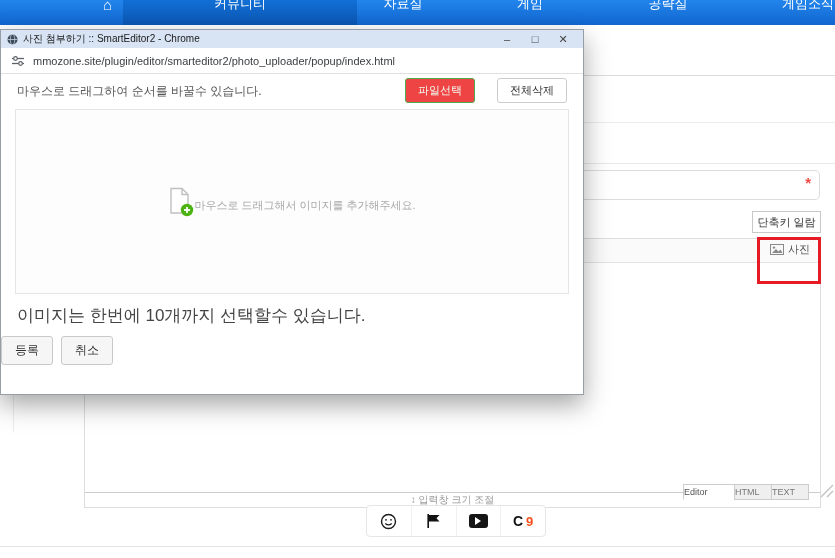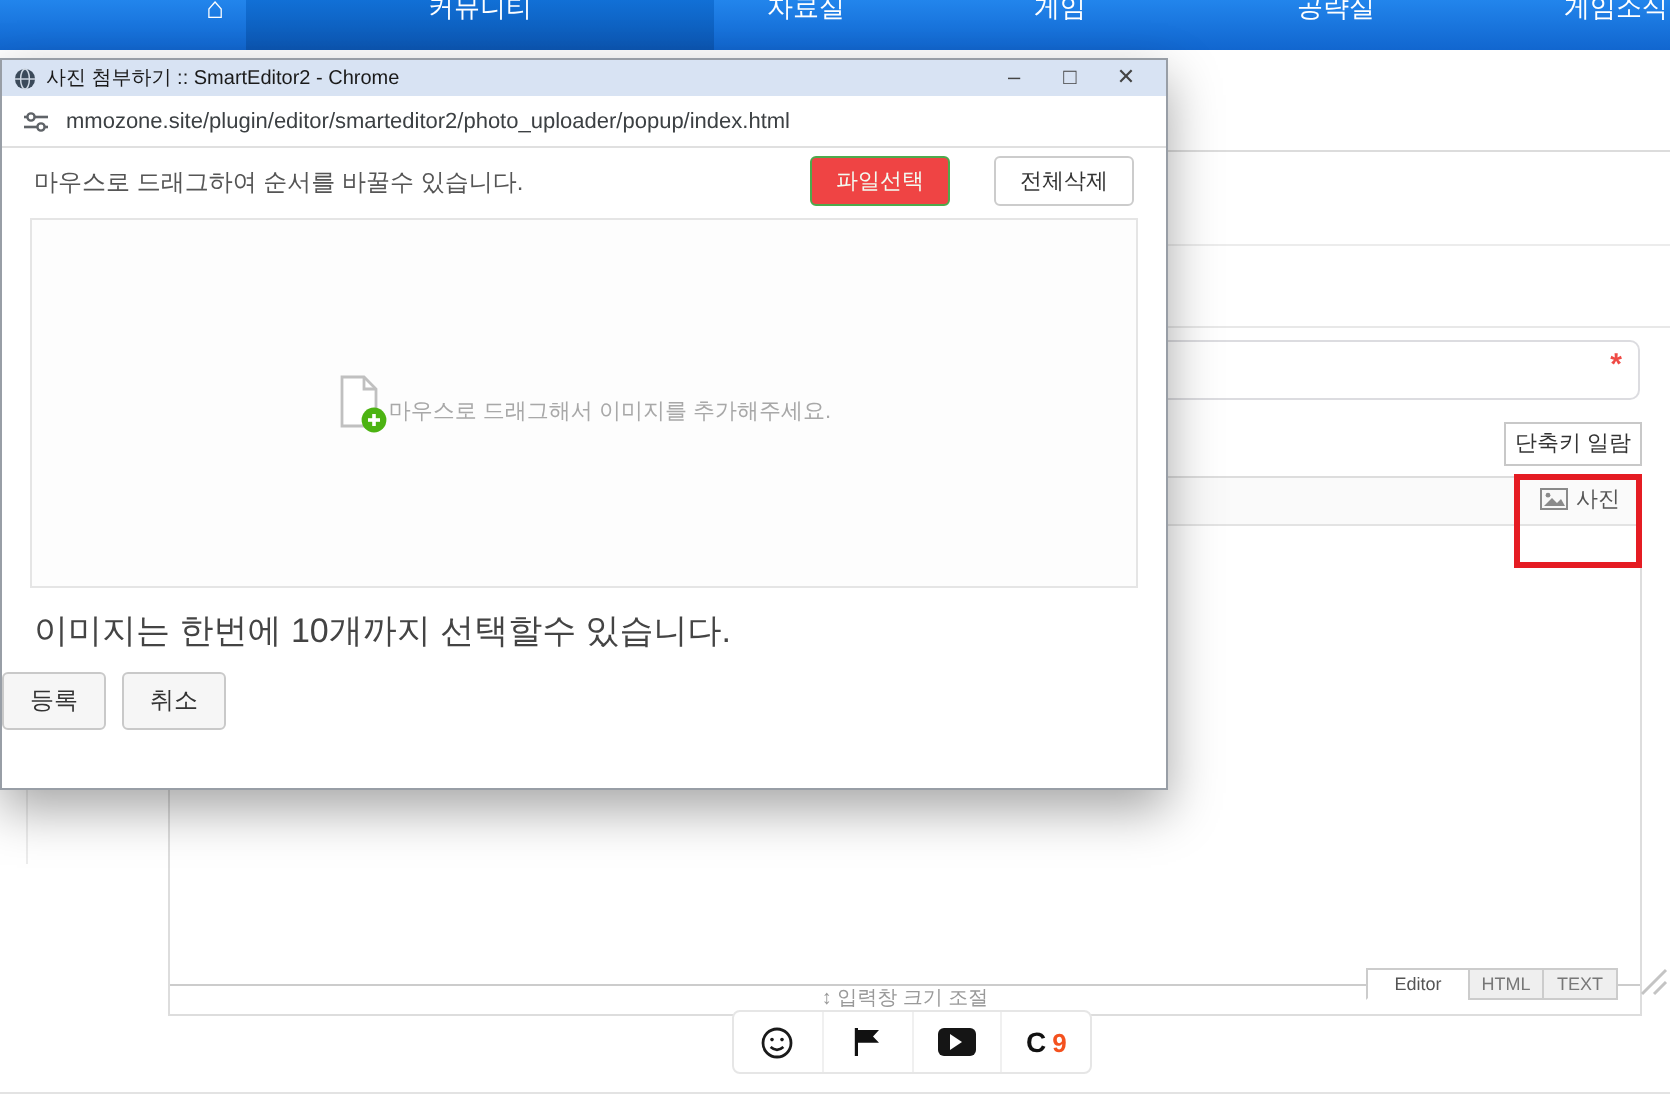--- a/index.html
+++ b/index.html
@@ -39,21 +39,21 @@
   .photo-btn { position:absolute; right:10px; top:3px; display:flex; align-items:center; gap:4px;
     font-size:11px; color:#555; cursor:pointer; }
   .ed-content { flex:1; background:#fff; }
   .ed-sizebar { height:15px; border-top:1px solid #ccc; text-align:center;
     font-size:10px; color:#999; line-height:14px; cursor:ns-resize; }
 
   .red-box { position:absolute; left:757px; top:237px; width:64px; height:47px;
     border:3px solid #e51c23; z-index:40; }
 
   .tabs { position:absolute; left:684px; top:484px; display:flex; z-index:30; }
-  .tab { height:16px; border:1px solid #ccc; font-size:9px; color:#777; text-align:center;
+  .tab { height:16px; border:1px solid #ccc; font-size:9px; color:#777; 
     line-height:15px; background:#efefef; margin-left:-1px; width:38px; cursor:pointer; }
   .tab.active { background:#fff; width:52px; border-bottom-color:#fff; color:#555; }
   .grip { position:absolute; left:818px; top:483px; z-index:30; cursor:nwse-resize; }
 
   .media-bar { position:absolute; left:366px; top:505px; width:180px; height:32px;
     background:#fff; border:1px solid #e6e6e6; border-radius:4px; display:flex; z-index:6; }
   .media-cell { flex:1; display:flex; align-items:center; justify-content:center;
     border-left:1px solid #f0f0f0; cursor:pointer; }
   .media-cell:first-child { border-left:none; }
   .vid-ico { width:19px; height:14px; background:#151515; border-radius:3px;

